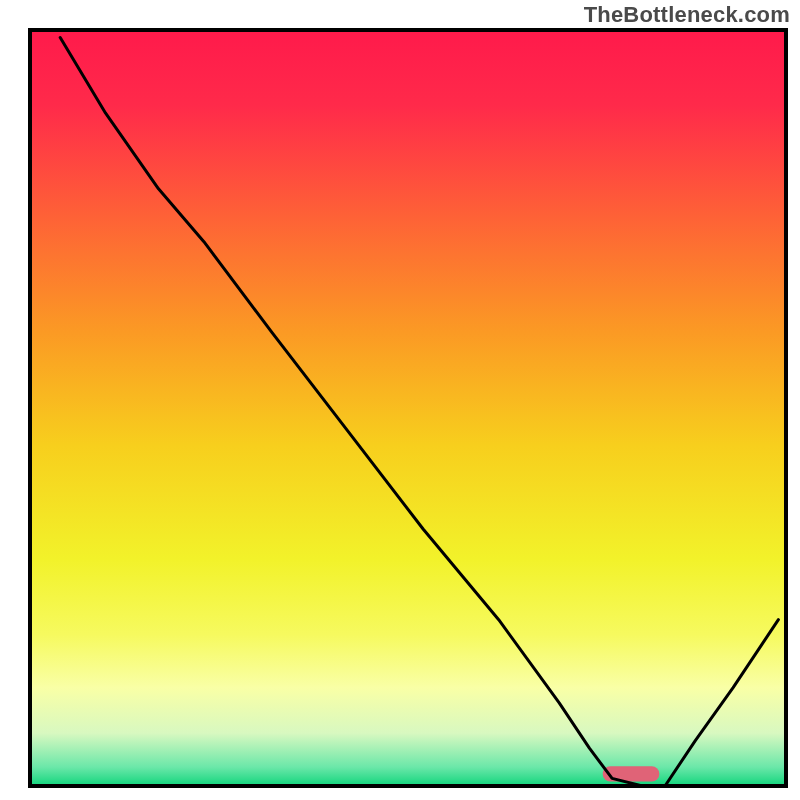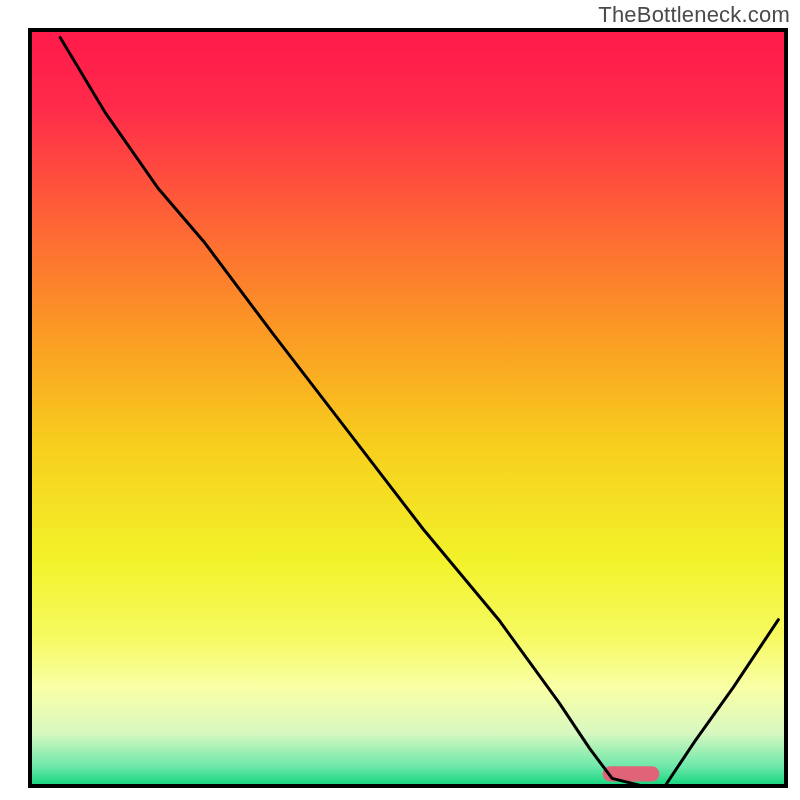--- a/index.html
+++ b/index.html
@@ -13,21 +13,21 @@
   .chart-wrap {
     position: relative;
     width: 800px;
     height: 800px;
   }
   .watermark {
     position: absolute;
     top: 2px;
     right: 10px;
     font-size: 22px;
-    font-weight: 400;
+    font-weight: 700;
     color: #4a4a4a;
     letter-spacing: 0.2px;
   }
   svg {
     display: block;
   }
 </style>
 </head>
 <body>
 

